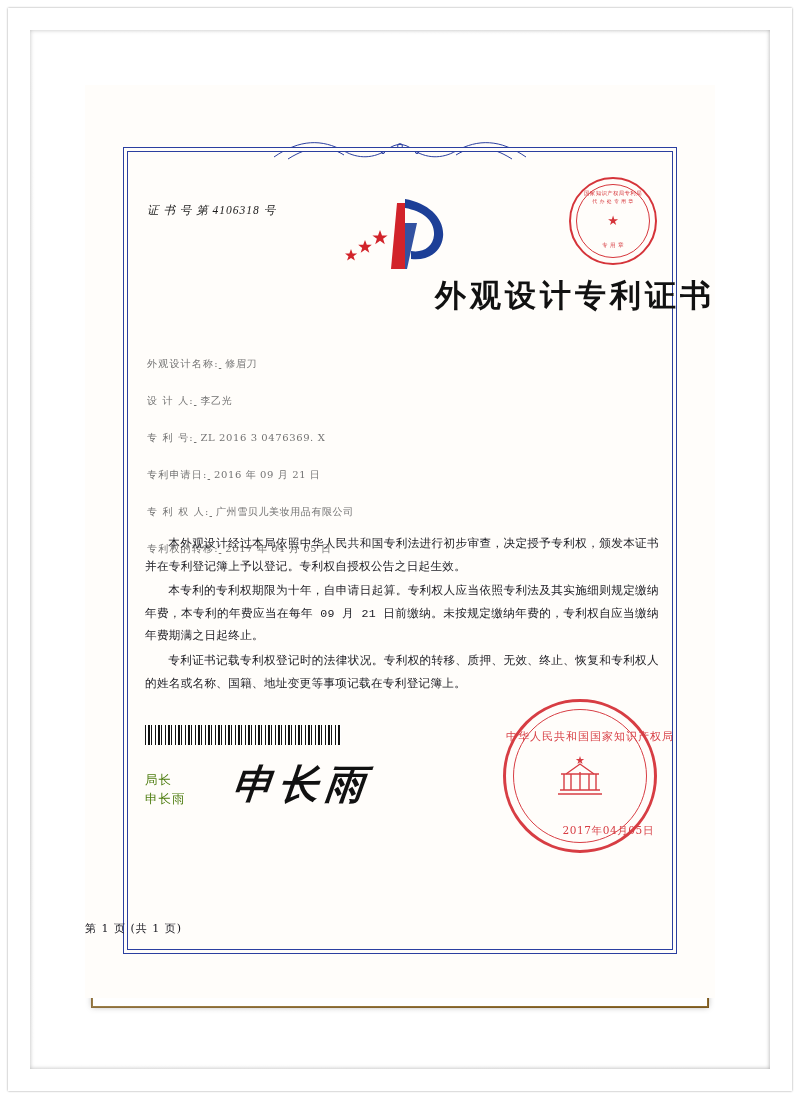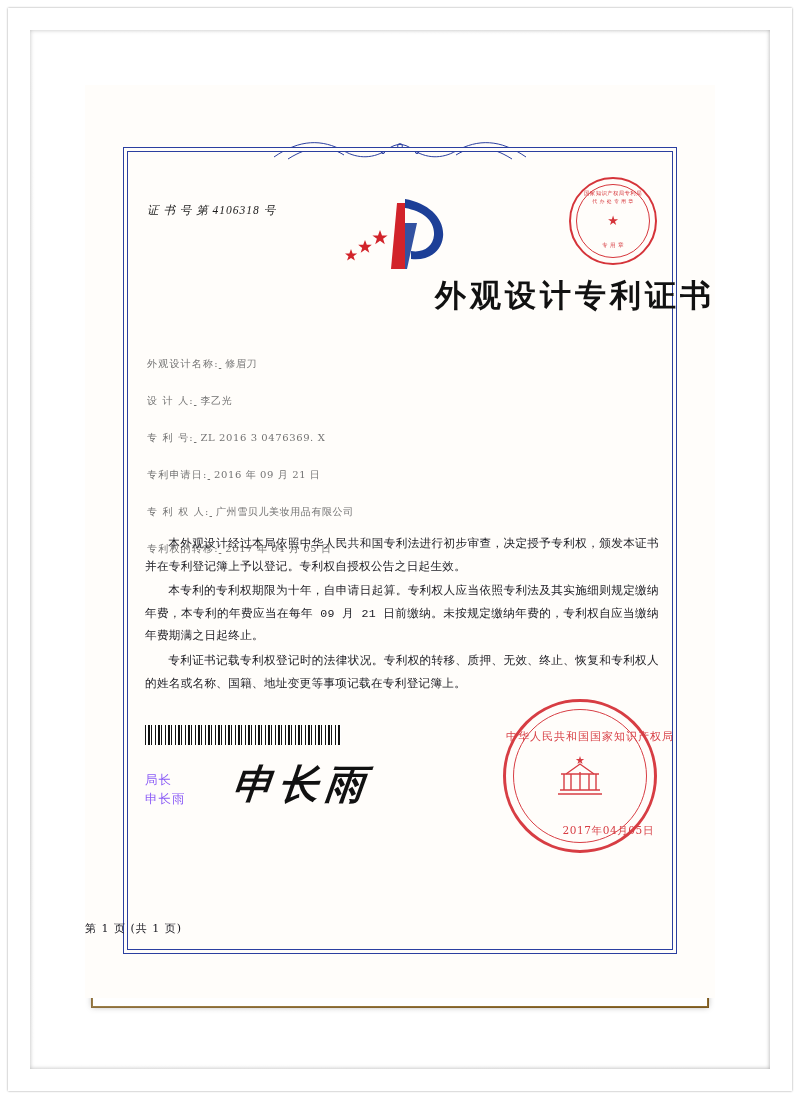--- a/index.html
+++ b/index.html
@@ -258,21 +258,21 @@
       #fff 7px, #fff 10px);
   }
 
   
   .sig-block {
     position: absolute;
     left: 60px;
     top: 686px;
     font-size: 12.5px;
     line-height: 1.55;
-    color: #8b5cf6;
+    color: #4d7c0f;
     font-family: Liberation Serif, serif;
     letter-spacing: 1px;
   }
   .sig-script {
     position: absolute;
     left: 148px;
     top: 672px;
     font-size: 40px;
     color: #111;
     font-family: "DejaVu Serif", serif;

